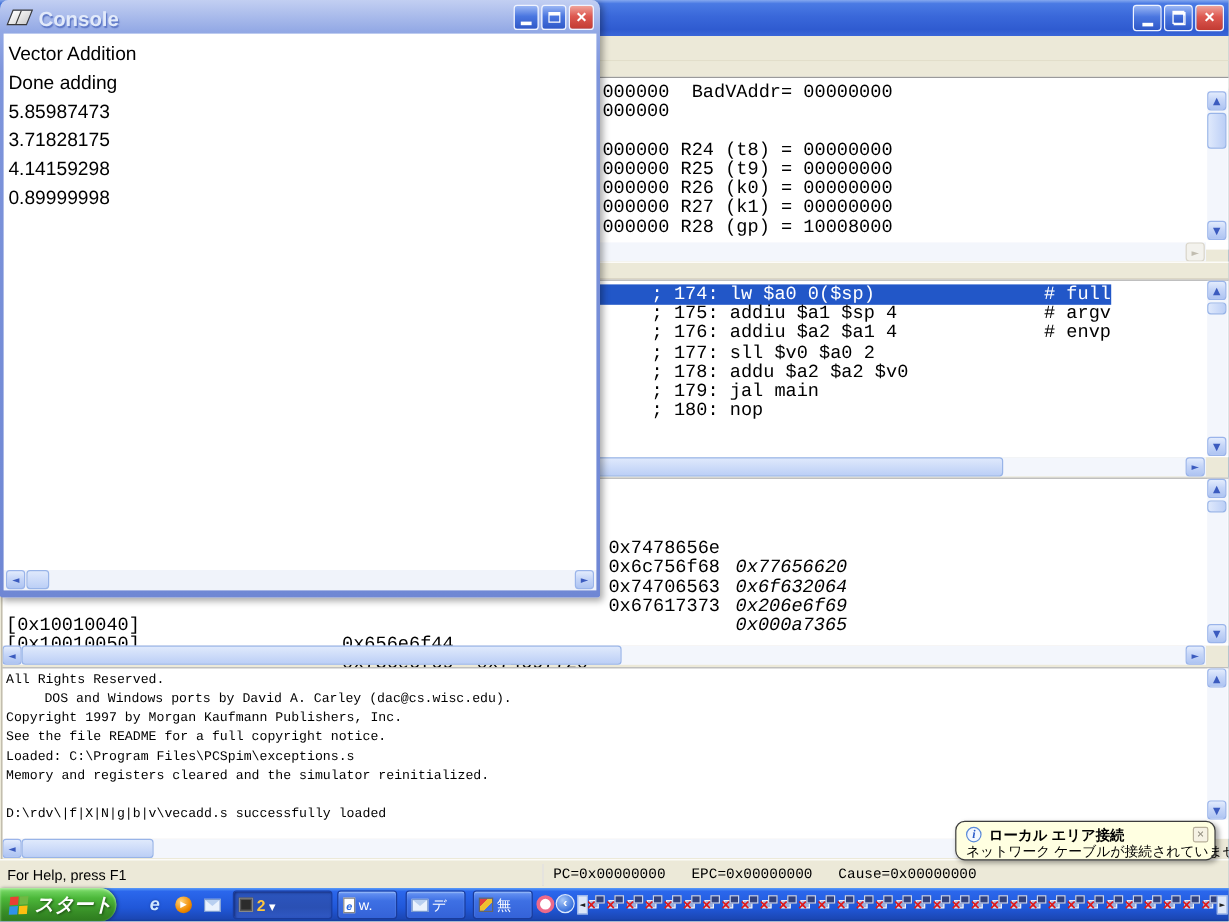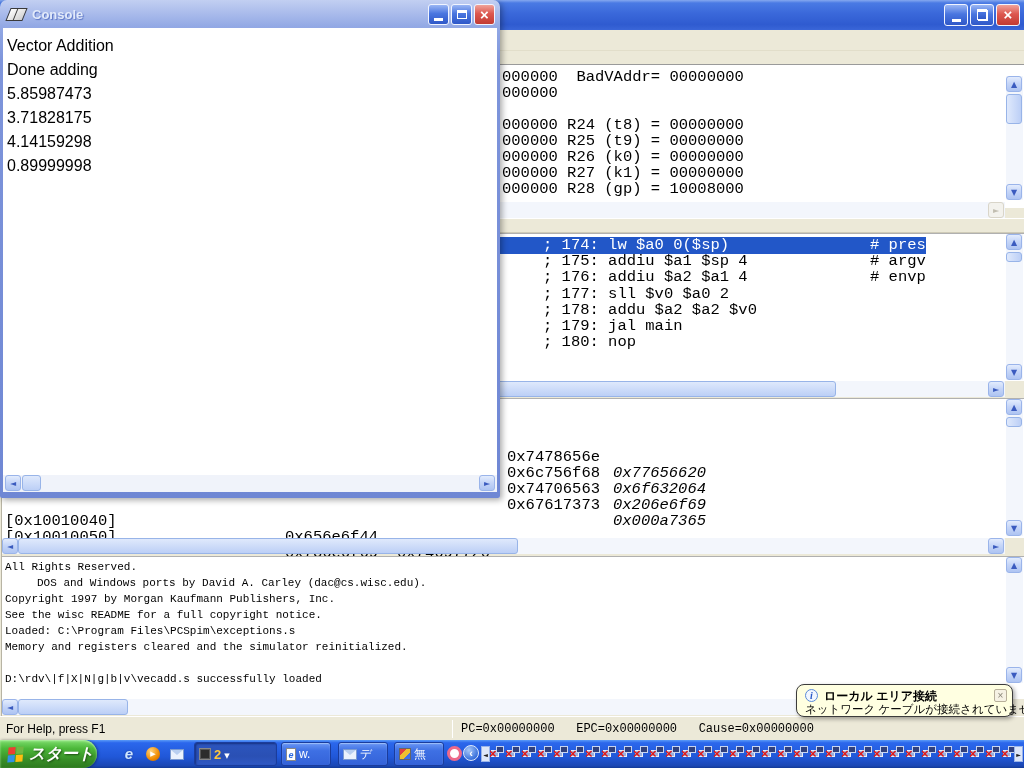--- a/index.html
+++ b/index.html
@@ -61,21 +61,21 @@
   #sb-sep { position:absolute; left:452px; top:3px; width:1px; height:18px; background:#9f9b8d; border-right:1px solid #fff; }
   #sb-pc { position:absolute; left:461px; top:5px; font-size:12px; }
 
   
   #cw { position:absolute; left:0; top:0; width:500px; height:498px; z-index:50;
     background:linear-gradient(180deg,#c2cff2 0px,#93a9e5 26px,#7e95db 60px,#6f87d4 100%);
     border-radius:7px 7px 2px 2px; box-shadow:2px 2px 6px rgba(0,0,0,.35); }
   #cw-titlebar { position:absolute; left:3px; top:2px; width:494px; height:26px; }
   #cw-icon { position:absolute; left:5px; top:6px; width:17px; height:13px; background:linear-gradient(135deg,#ffffff,#cfcfcf); border:1px solid #3a3a3a; transform:skewX(-22deg); }
   #cw-icon::after { content:""; position:absolute; left:6px; top:0; width:1px; height:11px; background:#3a3a3a; }
-  #cw-title { position:absolute; left:29px; top:5px; font-size:13px; font-weight:bold; color:#e2eafa; text-shadow:1px 1px 1px #5a74c4; }
+  #cw-title { position:absolute; left:29px; top:5px; font-size:17px; font-weight:bold; color:#e2eafa; text-shadow:1px 1px 1px #5a74c4; }
   .cw-btns { position:absolute; right:2px; top:2px; display:flex; gap:2px; }
   .cw-btn { width:21px; height:21px; border-radius:3px; border:1px solid #f0f4ff;
     background:linear-gradient(180deg,#9ab6f4,#4a76e0 45%,#2f58c8); display:flex; align-items:center; justify-content:center; }
   .cw-btn.close { background:linear-gradient(180deg,#f0a39a,#dd5850 45%,#c23b33); }
   #cw-body { position:absolute; left:3px; top:28px; width:494px; height:447px; background:#fff; }
   .cw-line { position:absolute; left:4px; height:24px; line-height:24px; font-size:16px; color:#000; }
   #cw-hsb { position:absolute; left:3px; top:475px; width:494px; height:17px; background:#f0f3fa; }
 
   
   #balloon { position:absolute; left:796px; top:684px; width:217px; height:33px; background:#ffffe1;
@@ -173,21 +173,21 @@
     <div class="sb-track-h" style="left:0;top:202px;width:1005px;">
       <div class="sb-btn a-rt dis" style="left:988px;top:0;"></div>
     </div>
 
     <div class="splitter" style="top:218px;height:15px;"></div>
 
     <div class="pane" style="top:233px;height:148px;border-top-color:#b0b0b0;">
       <div class="sel-bar" style="top:3px;"></div>
       <div class="pane-row asm-row sel" style="top:3px;">
         <span class="asm-instr mono">; 174: lw $a0 0($sp)</span>
-        <span class="asm-comment mono"># press</span>
+        <span class="asm-comment mono"># full</span>
       </div>
       <div class="pane-row asm-row" style="top:19px;">
         <span class="asm-instr mono">; 175: addiu $a1 $sp 4</span>
         <span class="asm-comment mono"># argv</span>
       </div>
       <div class="pane-row asm-row" style="top:35px;">
         <span class="asm-instr mono">; 176: addiu $a2 $a1 4</span>
         <span class="asm-comment mono"># envp</span>
       </div>
       <div class="pane-row asm-row" style="top:52px;">
@@ -254,21 +254,21 @@
     <div class="sb-track-h" style="left:0;top:538px;width:1005px;">
       <div class="sb-btn a-lf" style="left:2px;top:0;"></div>
       <div class="sb-thumb-h" style="left:18px;width:500px;"></div>
       <div class="sb-btn a-rt" style="left:988px;top:0;"></div>
     </div>
 
     <div class="pane" style="top:556px;height:143px;border-top-color:#b0b0b0;">
       <div class="msg-row mono" style="top:2px;">All Rights Reserved.</div>
       <div class="msg-row mono" style="top:18px;margin-left:32px;">DOS and Windows ports by David A. Carley (dac@cs.wisc.edu).</div>
       <div class="msg-row mono" style="top:34px;">Copyright 1997 by Morgan Kaufmann Publishers, Inc.</div>
-      <div class="msg-row mono" style="top:50px;">See the wisc README for a full copyright notice.</div>
+      <div class="msg-row mono" style="top:50px;">See the file README for a full copyright notice.</div>
       <div class="msg-row mono" style="top:66px;">Loaded: C:\Program Files\PCSpim\exceptions.s</div>
       <div class="msg-row mono" style="top:82px;">Memory and registers cleared and the simulator reinitialized.</div>
       <div class="msg-row mono" style="top:98px;"></div>
       <div class="msg-row mono" style="top:114px;">D:\rdv\|f|X|N|g|b|v\vecadd.s successfully loaded</div>
     </div>
     <div class="sb-track-v" style="left:1006px;top:557px;height:126px;">
       <div class="sb-btn a-up" style="left:0;top:0;"></div>
       <div class="sb-btn a-dn" style="left:0;bottom:0;"></div>
     </div>
     <div class="sb-track-h" style="left:0;top:699px;width:1005px;">

